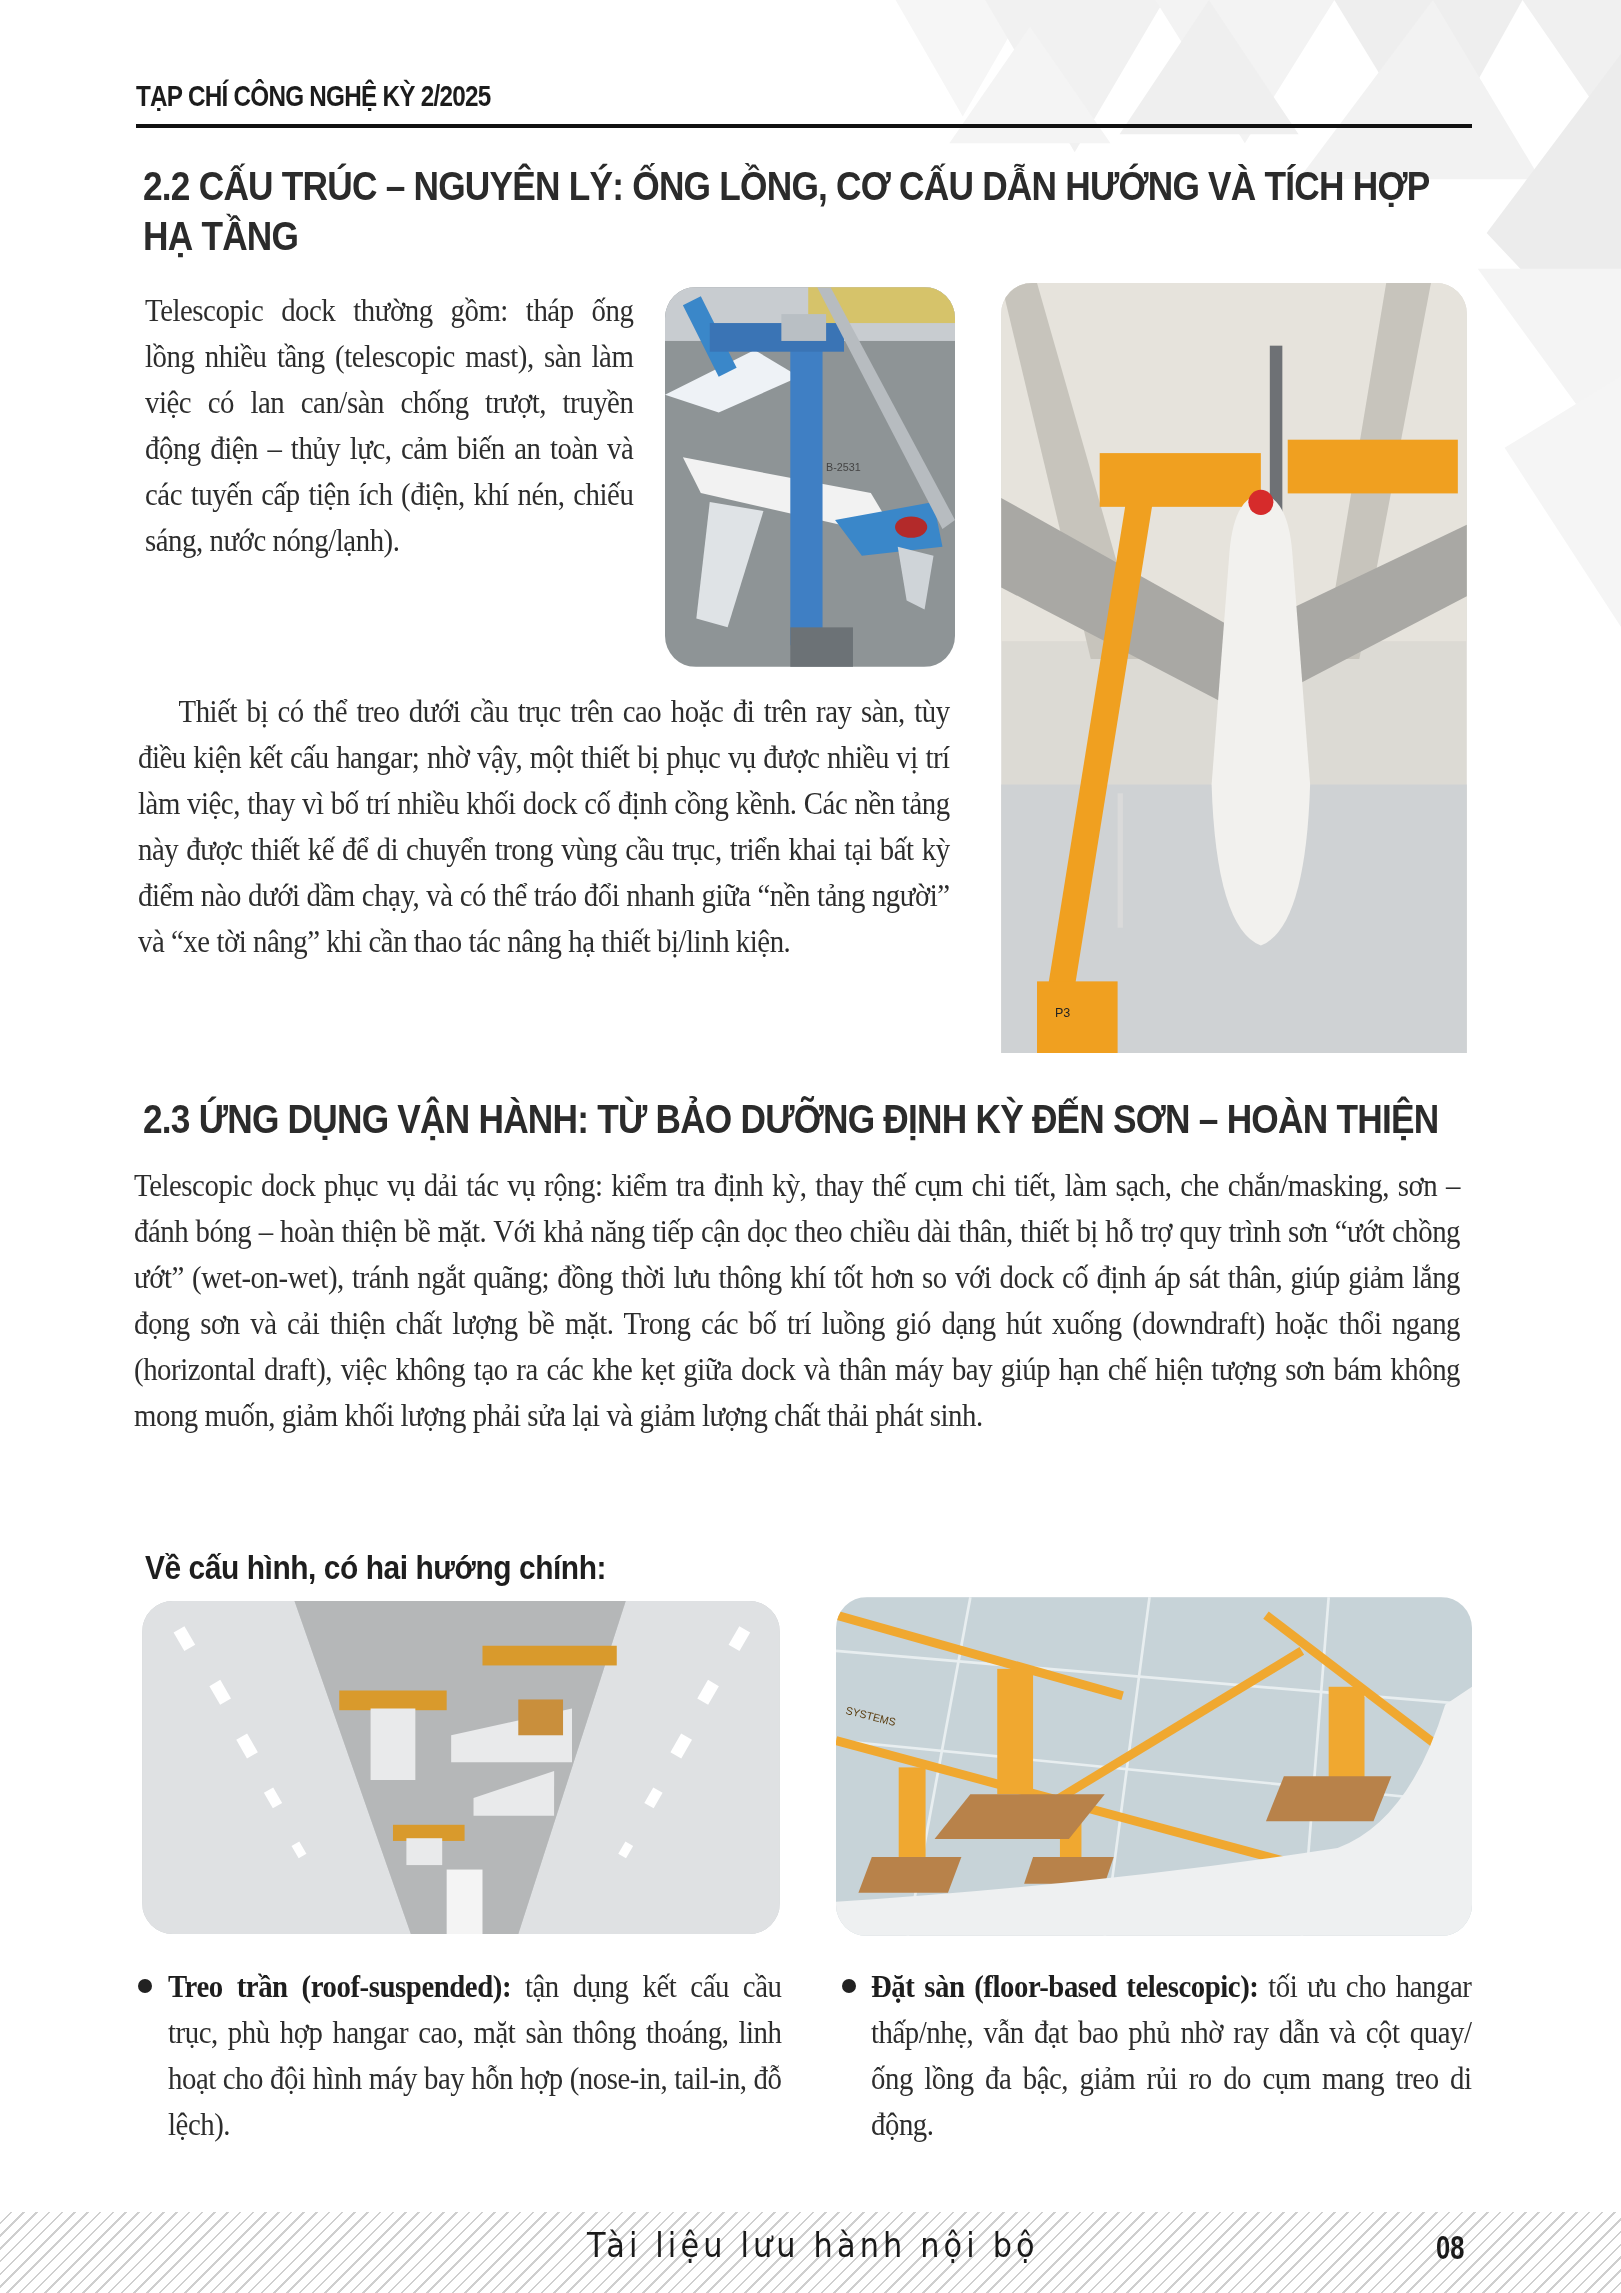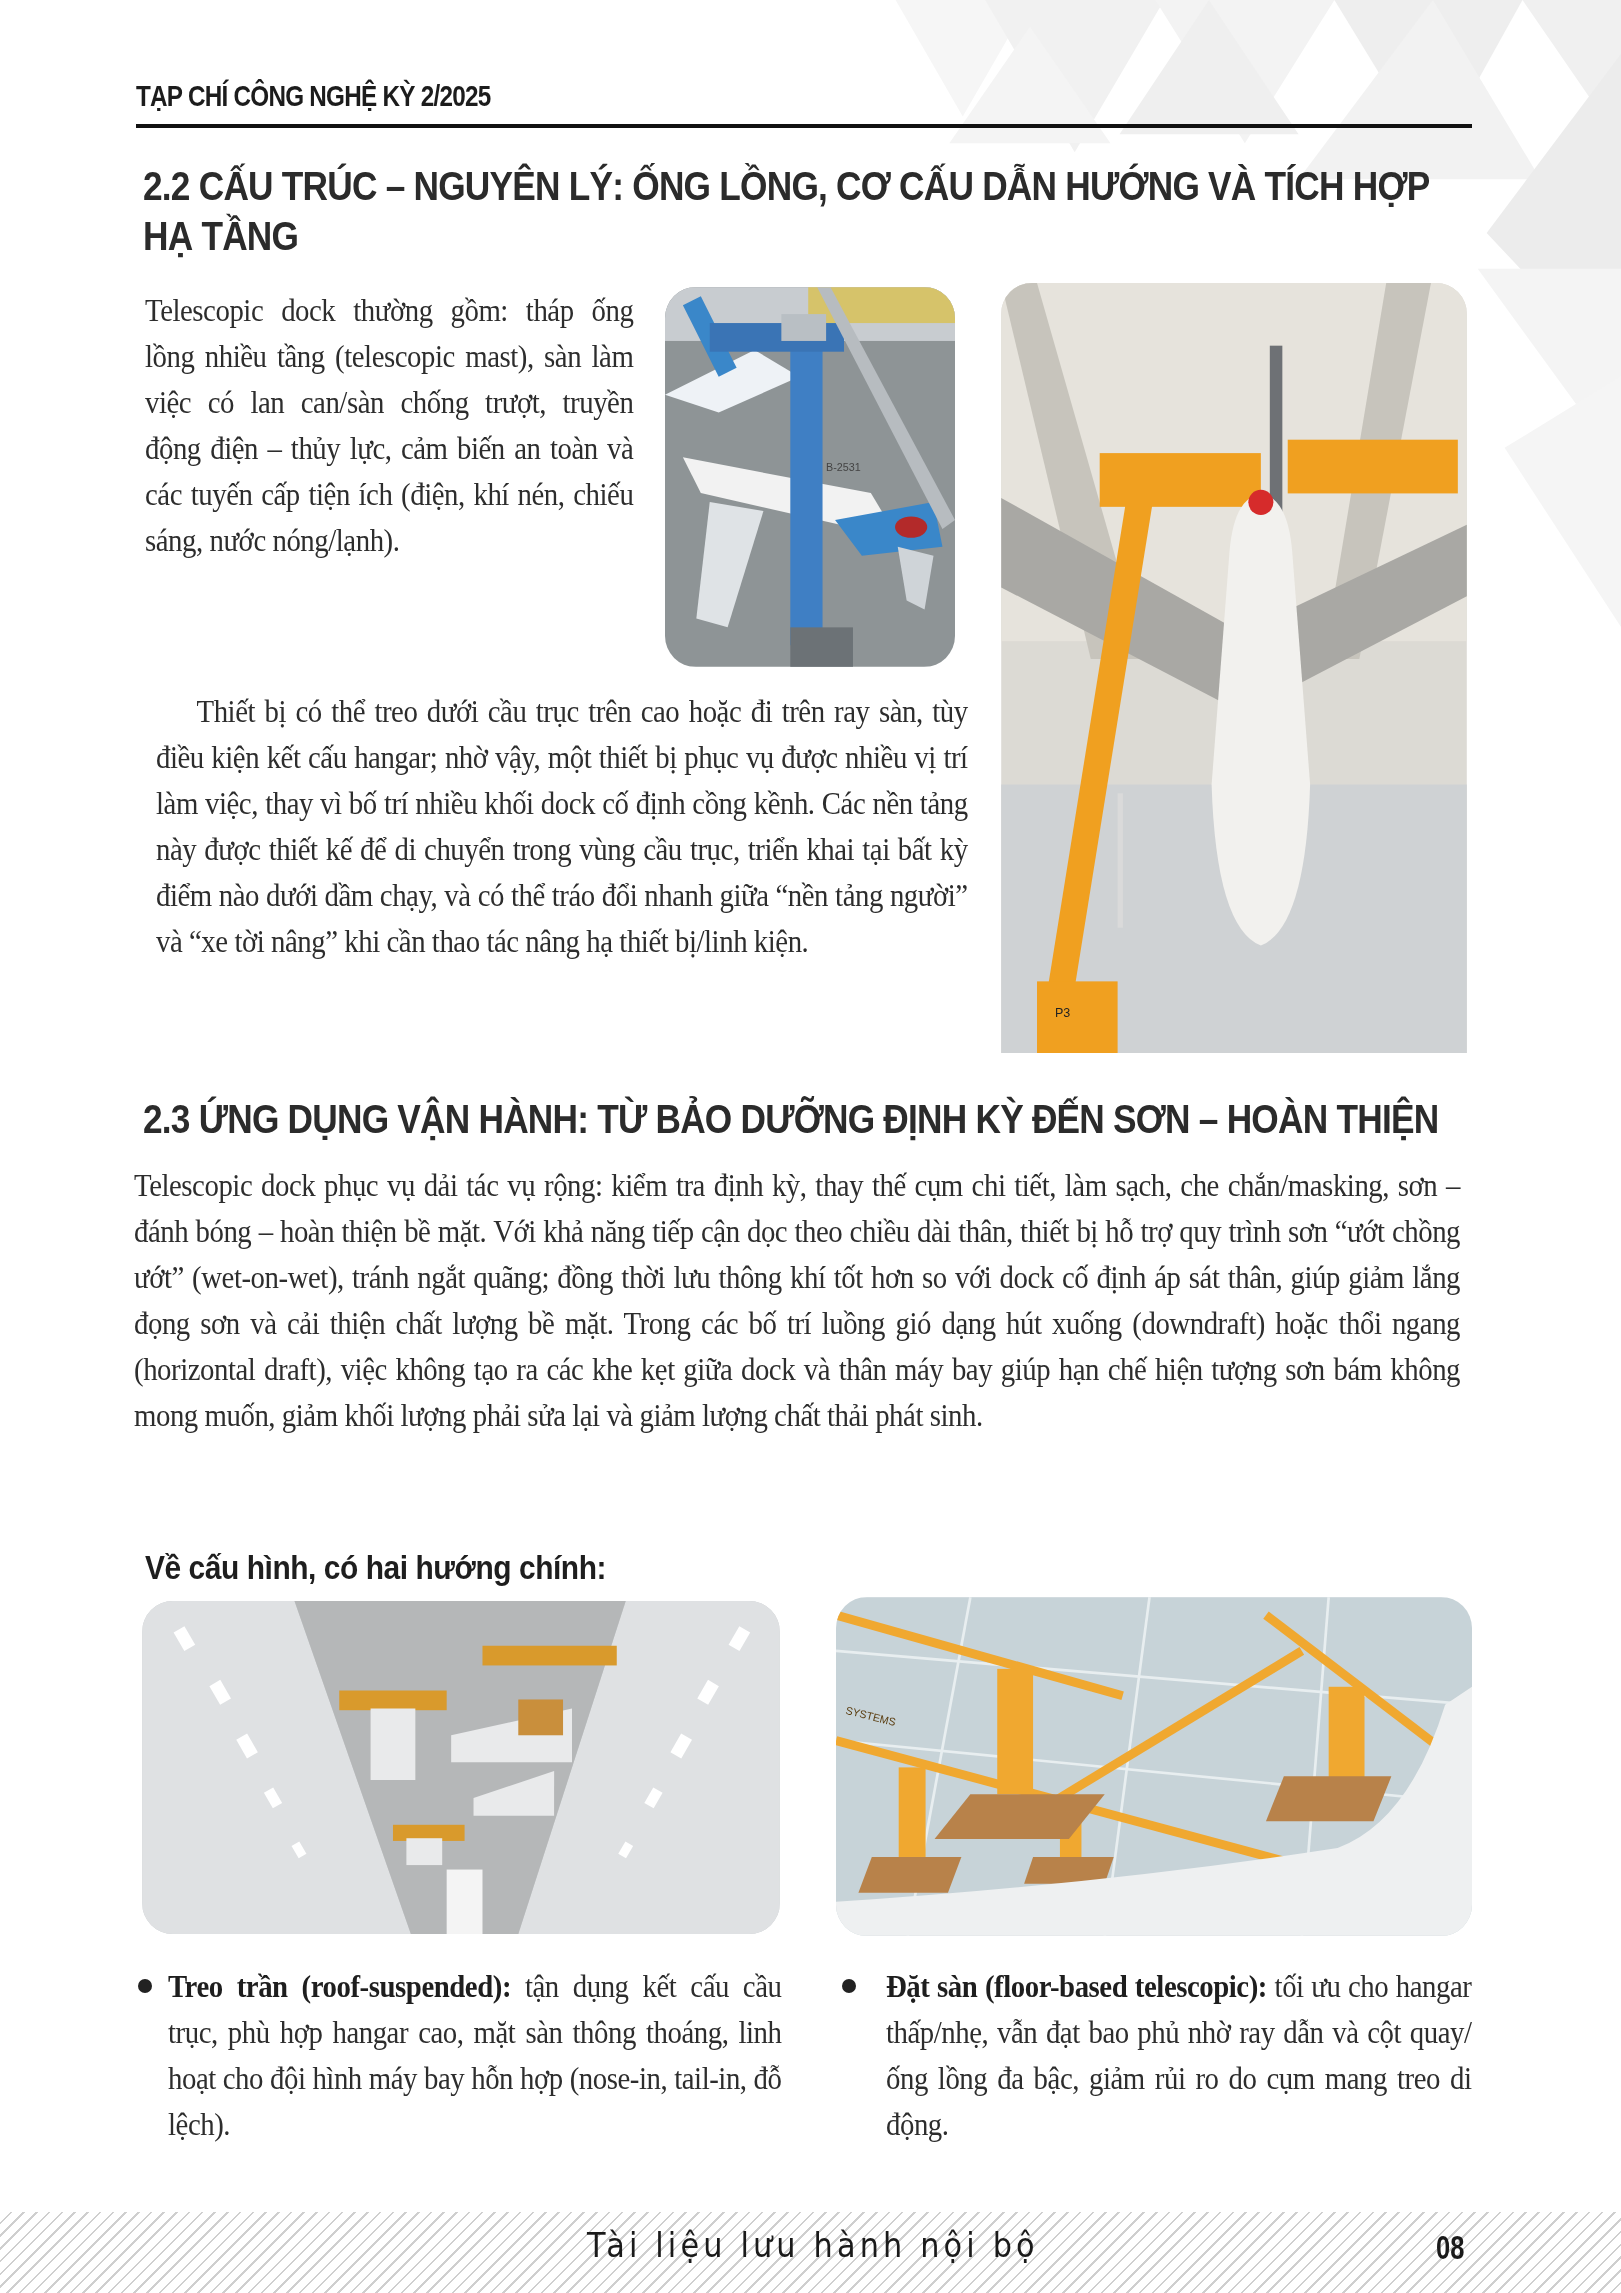--- a/index.html
+++ b/index.html
@@ -30,41 +30,41 @@
   #title-22 .line2 { display: block; }
   #title-23 { left: 143px; top: 1094px; }
 
   .body-text {
     font-family: Liberation Serif, serif; font-size: 32px; line-height: 46px; color: #2d2d2d;
     text-align: justify; letter-spacing: -0.5px;
   }
   .body-text .inner { display: block; transform: scaleX(0.90); transform-origin: left top; width: 111.2%; }
 
   #para-1 { left: 145px; top: 287px; width: 488px; }
-  #para-2 { left: 156px; top: 688px; width: 811px; text-indent: 45px; }
+  #para-2 { left: 138px; top: 688px; width: 811px; text-indent: 45px; }
   #para-3 { left: 134px; top: 1162px; width: 1325px; }
 
   .sub-heading {
     left: 145px; top: 1548px; font-weight: 700; font-size: 34px; color: #1e1e1e; letter-spacing: -0.5px;
     transform: scaleX(0.88); transform-origin: left top; white-space: nowrap;
   }
 
   .photo { position: absolute; z-index: 2; overflow: hidden; border-radius: 31px; }
   #photo-mast { left: 665px; top: 287px; width: 290px; height: 380px; }
   #photo-tail { left: 1001px; top: 283px; width: 466px; height: 872px; }
   #photo-roof { left: 142px; top: 1601px; width: 638px; height: 333px; }
   #photo-floor { left: 836px; top: 1597px; width: 636px; height: 339px; }
 
   .bullet-block { position: absolute; z-index: 2; }
   #bullet-roof { left: 134px; top: 1963px; width: 647px; }
   #bullet-floor { left: 833px; top: 1963px; width: 638px; }
   .bullet-dot { position: absolute; left: 3.6px; top: 16px; width: 14.3px; height: 14.3px; border-radius: 50%; background: #222222; }
   #bullet-floor .bullet-dot { left: 9px; }
   .bullet-text { margin-left: 34px; }
-  #bullet-floor .bullet-text { margin-left: 53px; }
+  #bullet-floor .bullet-text { margin-left: 38px; }
   .bullet-text b { font-weight: 700; color: #1e1e1e; }
 
   .footer-caption {
     left: 587px; top: 2226px; font-family: "DejaVu Sans", sans-serif; font-size: 33px; letter-spacing: 4.5px; color: #1a1a1a;
     transform: scaleX(0.92); transform-origin: left top; white-space: nowrap;
   }
   .page-number {
     left: 1436px; top: 2228px; font-weight: 700; font-size: 34px; color: #1a1a1a;
     transform: scaleX(0.75); transform-origin: left top;
   }

